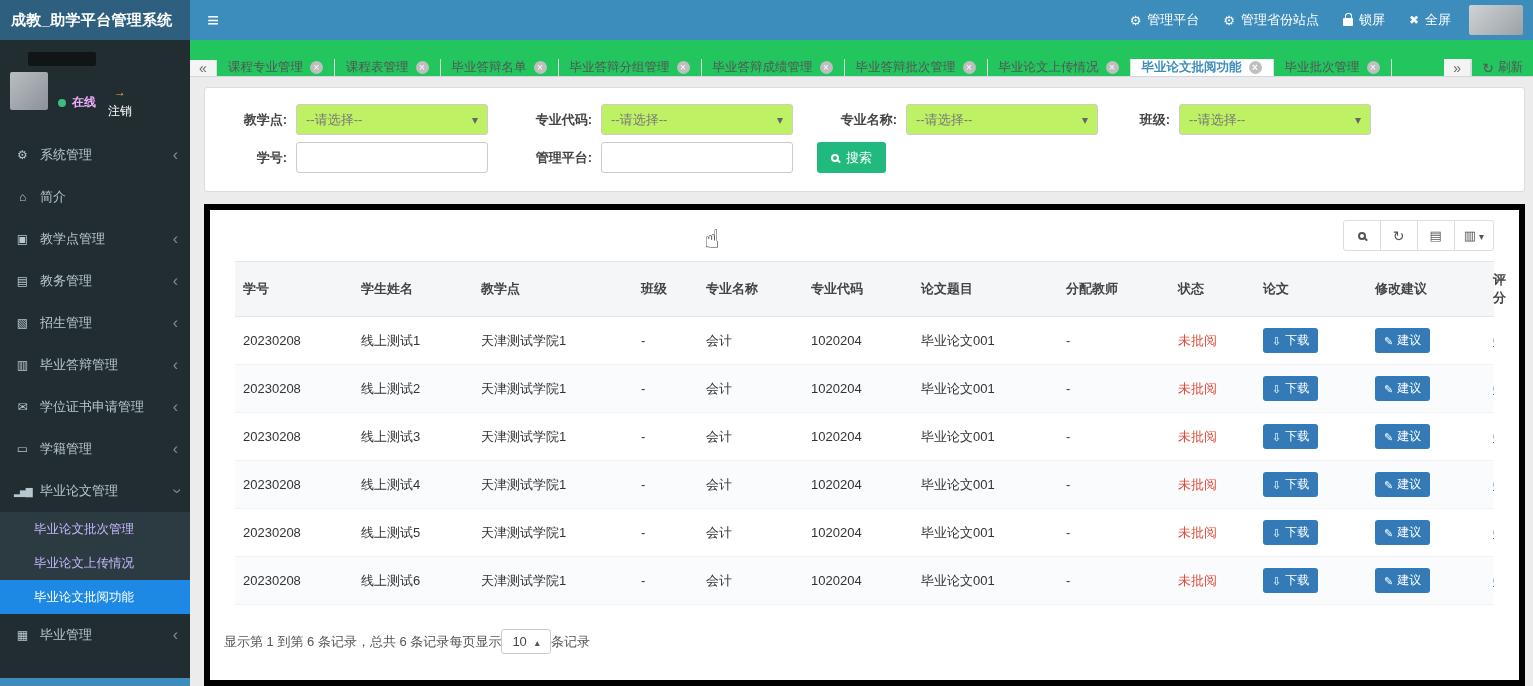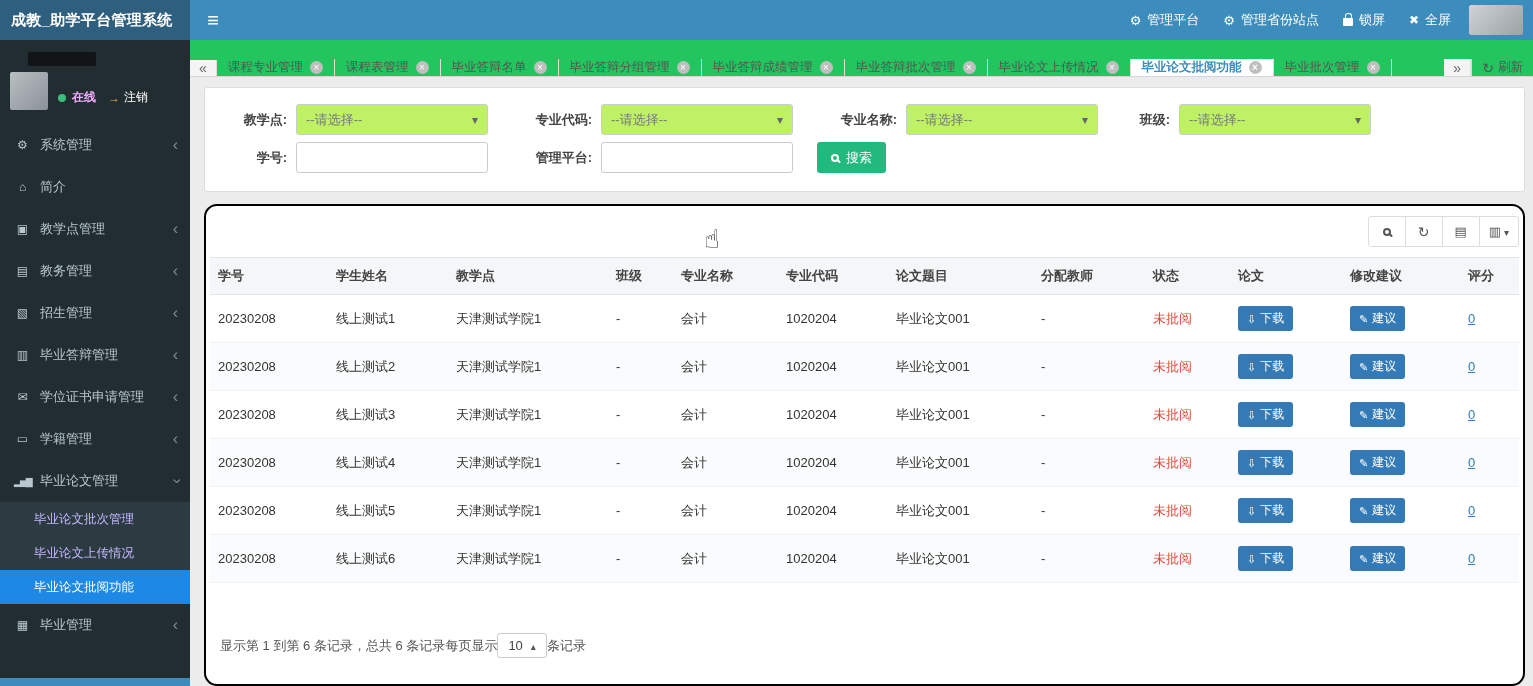--- a/index.html
+++ b/index.html
@@ -43,21 +43,21 @@
     font-size:13px; position:relative; }
   .user-panel { padding:12px 10px 10px; }
   .redact-name { width:68px; height:14px; background:#121517; border-radius:2px;
     margin:0 0 6px 18px; }
   .user-row { display:flex; gap:10px; }
   .avatar-box { width:38px; height:38px; border-radius:2px; flex-shrink:0;
     background:linear-gradient(135deg,#b9bec2,#8b9298); }
   .user-status { display:flex; align-items:center; gap:6px; margin-top:13px; font-size:12px; }
   .dot { width:8px; height:8px; border-radius:50%; background:#3dbd7d; }
   .online-label { color:#f0abfc; margin-right:6px;font-weight:bold; }
-  .logout { display:flex; align-items:center; gap:4px; color:#fff; cursor:pointer; }
+  .logout { display:flex; align-items:center; gap:4px; color:#fff; cursor:pointer;flex-direction:column; }
   .ic-logout::before { content:"→"; color:#f0ad4e; font-size:12px; }
 
   .menu { margin-top:4px; }
   .menu-item { height:42px; display:flex; align-items:center; gap:9px;
     padding:0 12px 0 14px; cursor:pointer; }
   .mi { width:17px; text-align:center; font-size:12px; color:#b8c7ce; flex-shrink:0; }
   .menu-label { flex:1; white-space:nowrap; overflow:hidden; }
   .chev { margin-left:auto; }
   .chev::before { content:"‹"; color:#7f8c99; font-size:16px; line-height:1; display:inline-block; }
   .chev.down::before { transform:rotate(-90deg); }
@@ -102,22 +102,22 @@
   .text-input { width:192px; height:31px; border:1px solid #ccc; border-radius:3px;
     padding:0 8px; font-size:13px; margin-right:24px; outline:none; color:#333; }
   .btn-search { height:31px; background:#22b97e; border:none; border-radius:3px; color:#fff;
     font-size:13px; display:flex; align-items:center; gap:7px; padding:0 14px; cursor:pointer; }
   .ic-search { width:8px; height:8px; border:2px solid currentColor; border-radius:50%;
     position:relative; display:inline-block; }
   .ic-search::after { content:""; position:absolute; width:5px; height:2px; background:currentColor;
     transform:rotate(45deg); right:-4px; bottom:-2px; border-radius:1px; }
 
   
-  .table-panel { margin:12px 8px 0 14px; background:#fff; border:2px solid #000000;
-    border-radius:13px; padding:10px 4px; position:relative; flex:1; }
+  .table-panel { margin:12px 8px 0 14px; background:#fff; border:6px solid #000000;
+    border-radius:0; padding:10px 25px; position:relative; flex:1; }
   .toolbar { display:flex; justify-content:flex-end; margin-bottom:10px; }
   .btn-group { display:flex; }
   .btn-tool { height:31px; min-width:38px; border:1px solid #ddd; background:#fff;
     display:flex; align-items:center; justify-content:center; gap:3px; font-size:13px;
     color:#555; cursor:pointer; margin-left:-1px; padding:0 9px; }
   .btn-tool:first-child { border-radius:3px 0 0 3px; margin-left:0; }
   .btn-tool:last-child { border-radius:0 3px 3px 0; }
   .ic-table::before { content:"▤"; }
   .ic-columns::before { content:"▥"; }
   .caret-sm::before { content:"▾"; font-size:10px; }

